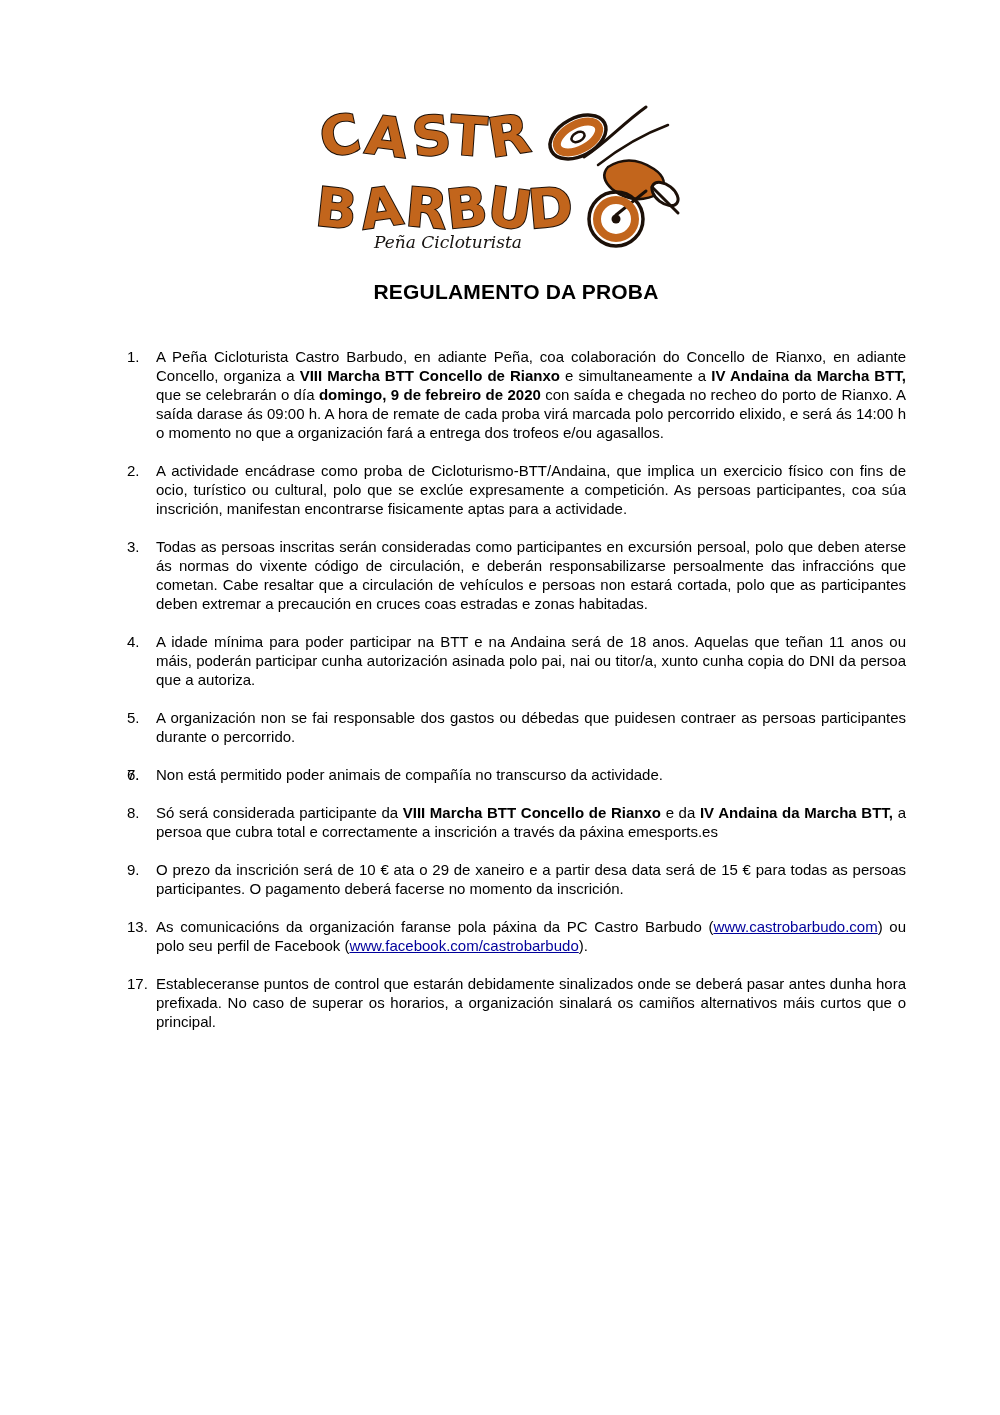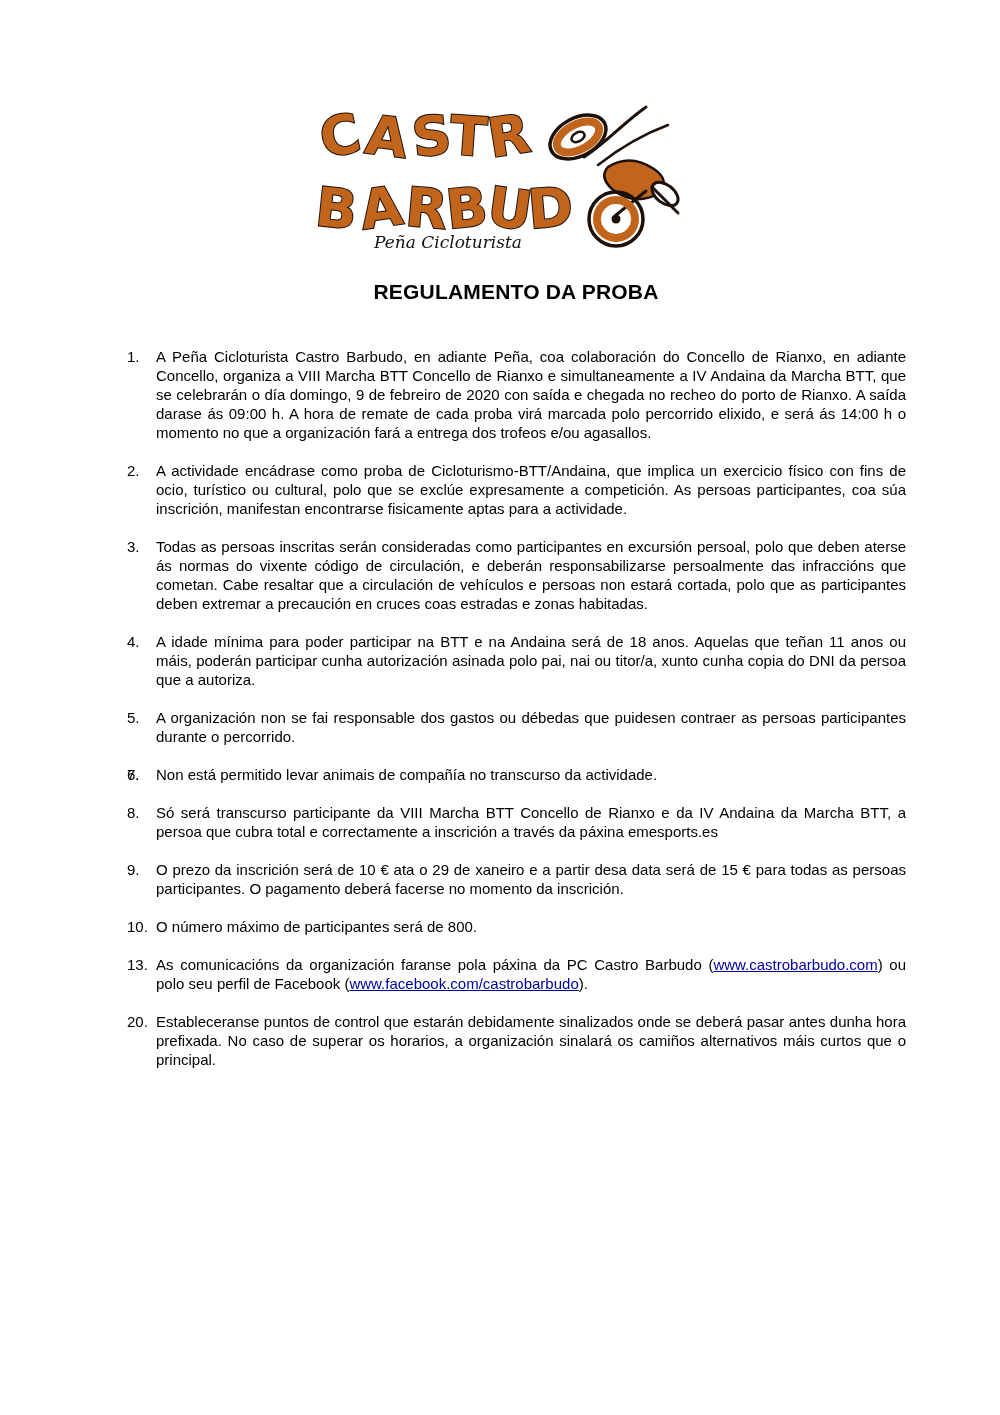--- a/index.html
+++ b/index.html
@@ -29,21 +29,21 @@
   .item{
     position:relative;
     padding-left:29px;
     margin-bottom:19px;
     text-align:justify;
   }
   .item .num{
     position:absolute; left:0; top:0;
     text-align:left;
   }
-  .b{font-weight:400;margin-top:18px;}
+  .b{font-weight:700;margin-top:18px;}
   a.link{
     color:var(--link);
     text-decoration:underline;
     cursor:pointer;
   }
   svg text.logo-letter{
     font-family:"DejaVu Sans","Liberation Sans",sans-serif;
     font-weight:700;
   }
   svg text.logo-sub{
@@ -99,21 +99,20 @@
 
   <div class="doc-title">REGULAMENTO DA PROBA</div>
 
   <div class="doc-list" id="doc-list">
       <div class="item"><span class="num">1.</span><span>A Peña Cicloturista Castro Barbudo, en adiante Peña, coa colaboración do Concello de Rianxo, en adiante Concello, organiza a </span><span class="b">VIII Marcha BTT Concello de Rianxo</span><span> e simultaneamente a </span><span class="b">IV Andaina da Marcha BTT,</span><span> que se celebrarán o día </span><span class="b">domingo, 9 de febreiro de 2020</span><span> con saída e chegada no recheo do porto de Rianxo. A saída darase ás 09:00 h.  A hora de remate de cada proba virá marcada polo percorrido elixido, e será ás 14:00 h o momento no que a organización fará a entrega dos trofeos e/ou agasallos.</span></div>
       <div class="item"><span class="num">2.</span><span>A actividade encádrase como proba de Cicloturismo-BTT/Andaina, que implica un exercicio físico con fins de ocio, turístico ou cultural, polo que se exclúe expresamente a competición. As persoas participantes, coa súa inscrición, manifestan encontrarse fisicamente aptas para a actividade.</span></div>
       <div class="item"><span class="num">3.</span><span>Todas as persoas inscritas serán consideradas como participantes en excursión persoal,  polo que deben aterse ás normas do vixente código de circulación, e deberán responsabilizarse persoalmente das infraccións que cometan. Cabe resaltar que a circulación de vehículos e persoas non estará cortada, polo que as participantes deben extremar a precaución en cruces coas estradas e zonas habitadas.</span></div>
       <div class="item"><span class="num">4.</span><span>A idade mínima para poder participar na BTT e na Andaina será de 18 anos. Aquelas que teñan 11 anos ou máis, poderán participar cunha autorización asinada polo pai, nai ou titor/a, xunto cunha copia do DNI da persoa que a autoriza.</span></div>
       <div class="item"><span class="num">5.</span><span>A organización non se fai responsable dos gastos ou débedas que puidesen contraer as persoas participantes durante o percorrido.</span></div>
       <div class="item"><span class="num">6.</span></div>
-      <div class="item"><span class="num">7.</span><span>Non está permitido levar animais de compañía no transcurso da actividade.</span></div>
-      <div class="item"><span class="num">8.</span><span>Só será transcurso participante da </span><span class="b">VIII Marcha BTT Concello de Rianxo</span><span> e da </span><span class="b">IV Andaina da Marcha BTT,</span><span> a persoa que cubra total e correctamente a inscrición a través da páxina emesports.es</span></div>
+      <div class="item"><span class="num">7.</span><span>Non está permitido poder animais de compañía no transcurso da actividade.</span></div>
+      <div class="item"><span class="num">8.</span><span>Só será considerada participante da </span><span class="b">VIII Marcha BTT Concello de Rianxo</span><span> e da </span><span class="b">IV Andaina da Marcha BTT,</span><span> a persoa que cubra total e correctamente a inscrición a través da páxina emesports.es</span></div>
       <div class="item"><span class="num">9.</span><span>O prezo da inscrición será de 10 € ata o 29 de xaneiro e a partir desa data será de 15 € para todas as persoas participantes. O pagamento deberá facerse no momento da inscrición.</span></div>
-      <div class="item"><span class="num">10.</span><span>O número máximo de participantes será de 800.</span></div>
       <div class="item"><span class="num">13.</span><span>As comunicacións da organización faranse pola páxina da PC Castro Barbudo (</span><a class="link" href="#">www.castrobarbudo.com</a><span>) ou polo seu perfil de Facebook (</span><a class="link" href="#">www.facebook.com/castrobarbudo</a><span>).</span></div>
-      <div class="item"><span class="num">20.</span><span>Estableceranse puntos de control que estarán debidamente sinalizados onde se deberá pasar antes dunha hora prefixada. No caso de superar os horarios, a organización sinalará os camiños alternativos máis curtos que o principal.</span></div>
+      <div class="item"><span class="num">17.</span><span>Estableceranse puntos de control que estarán debidamente sinalizados onde se deberá pasar antes dunha hora prefixada. No caso de superar os horarios, a organización sinalará os camiños alternativos máis curtos que o principal.</span></div>
     </div>
 
 </div>
 
 </body></html>

